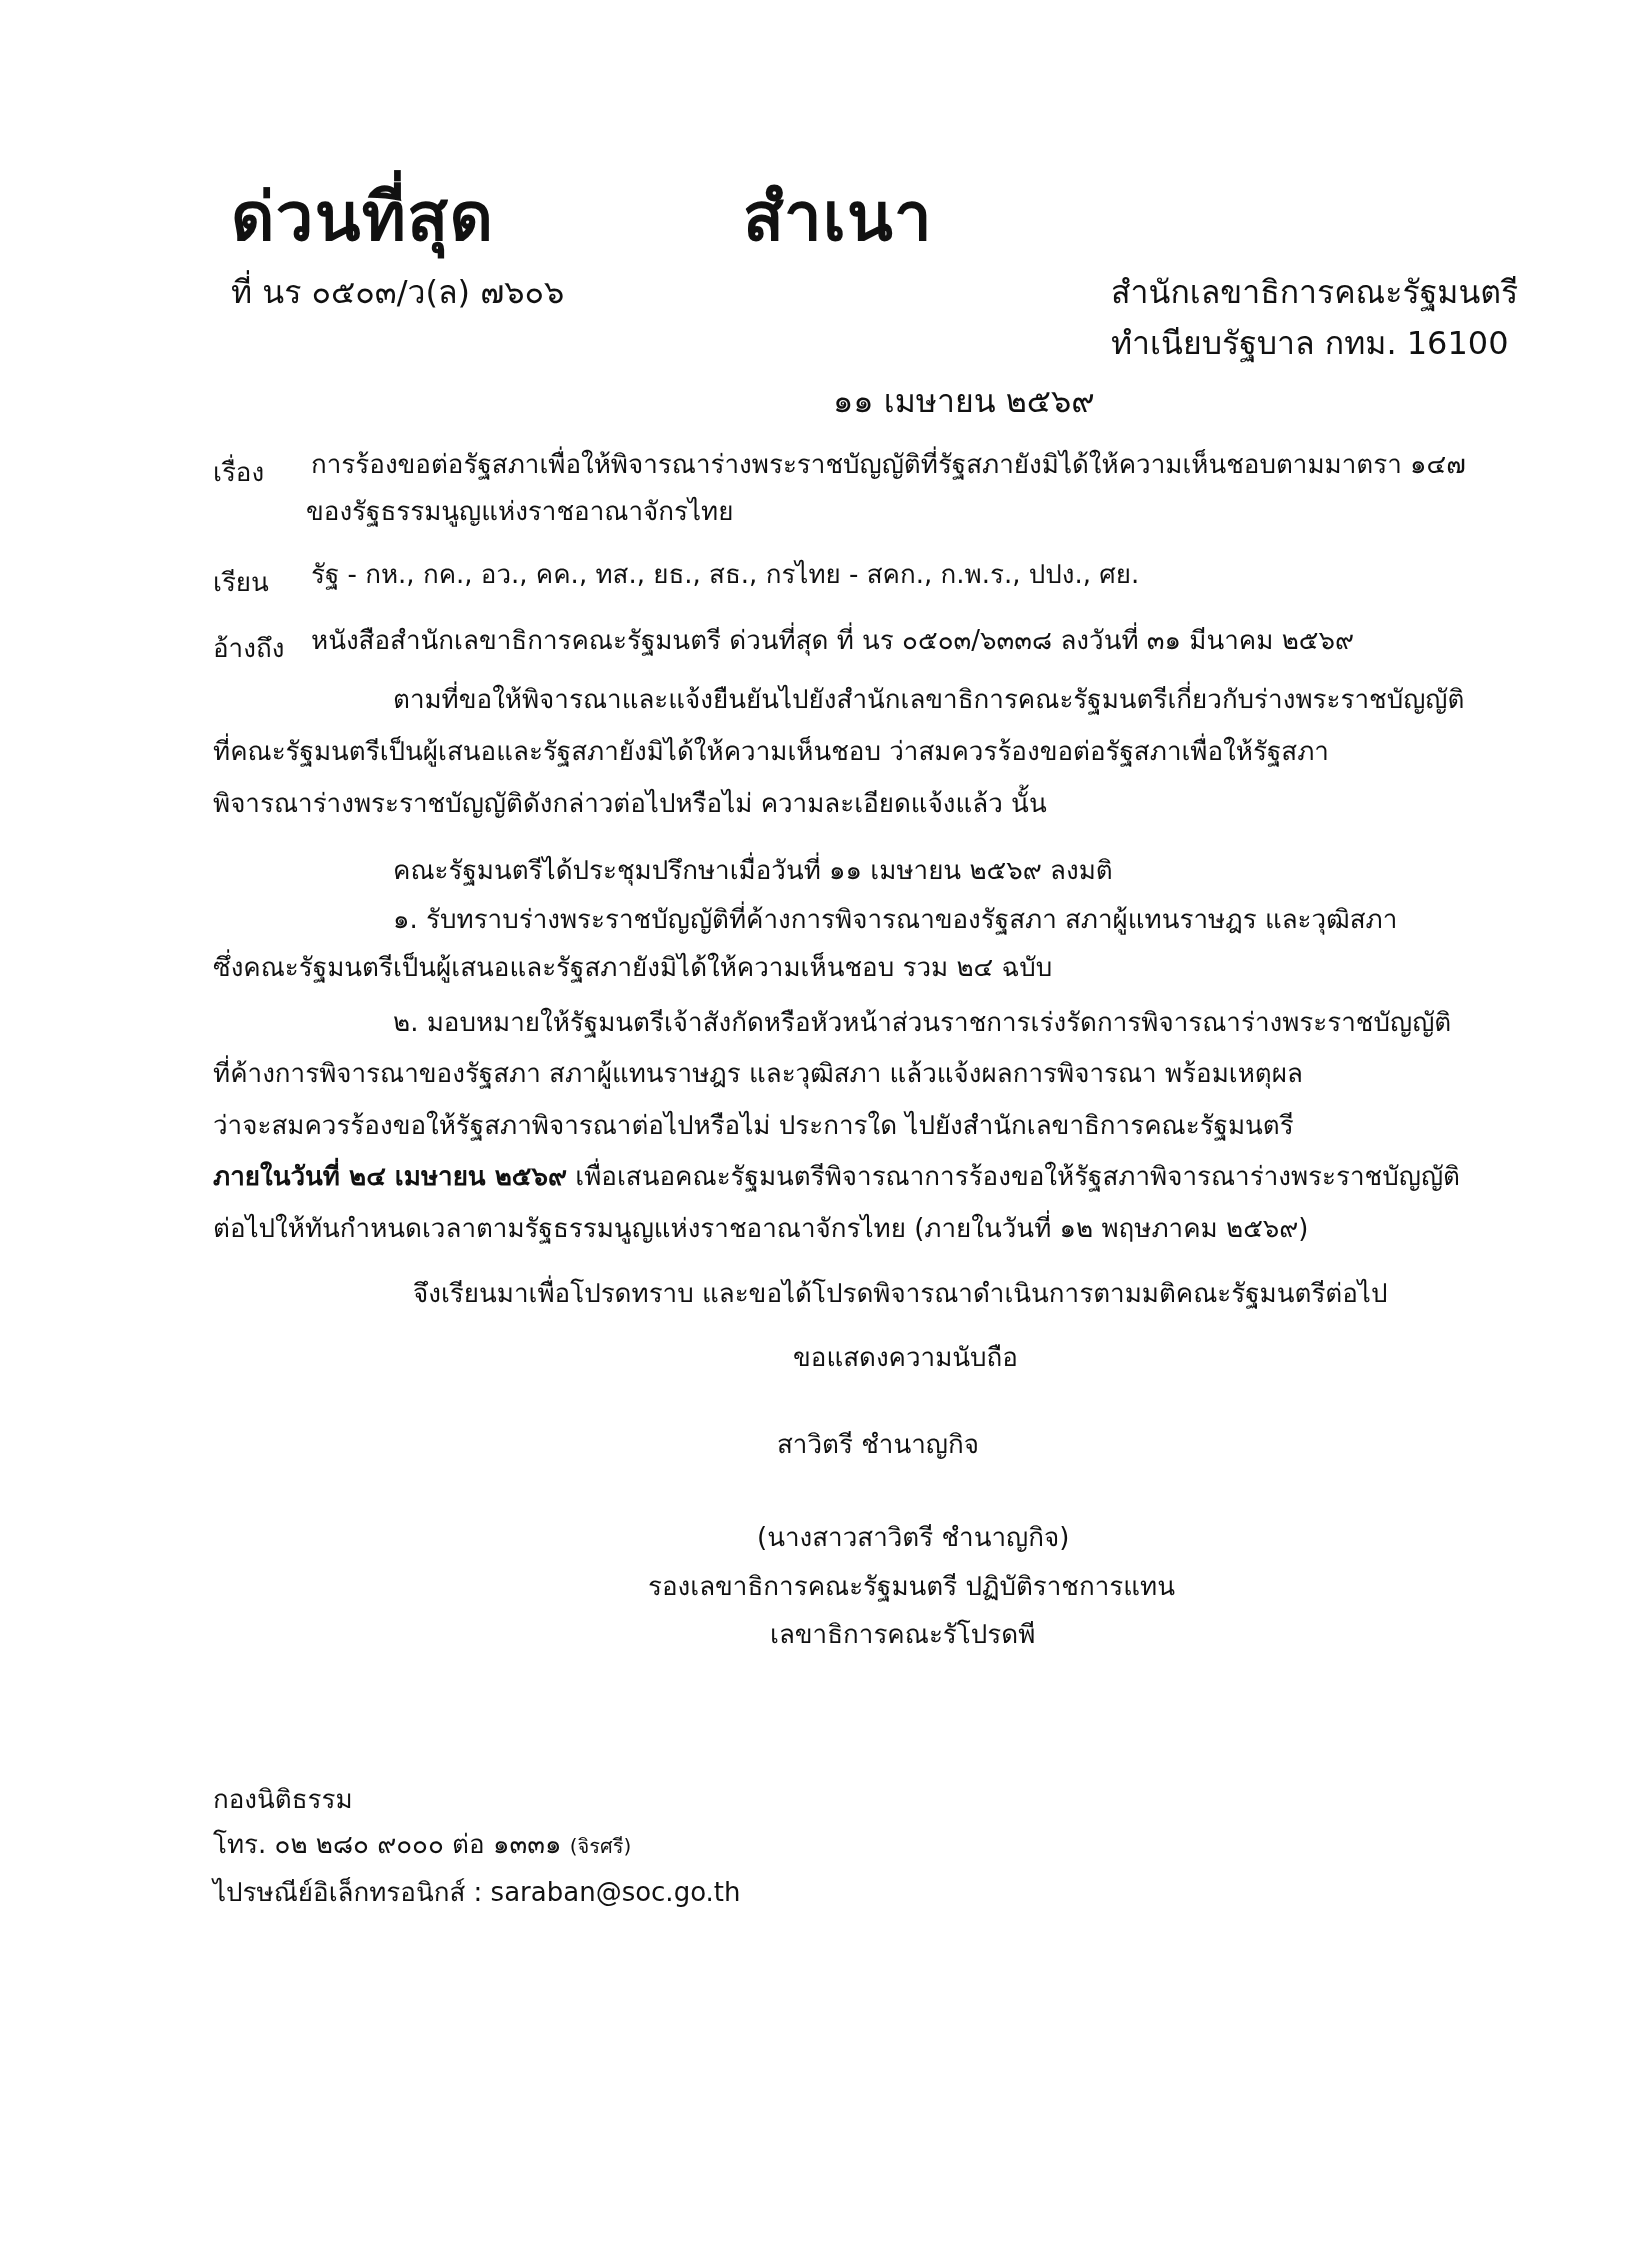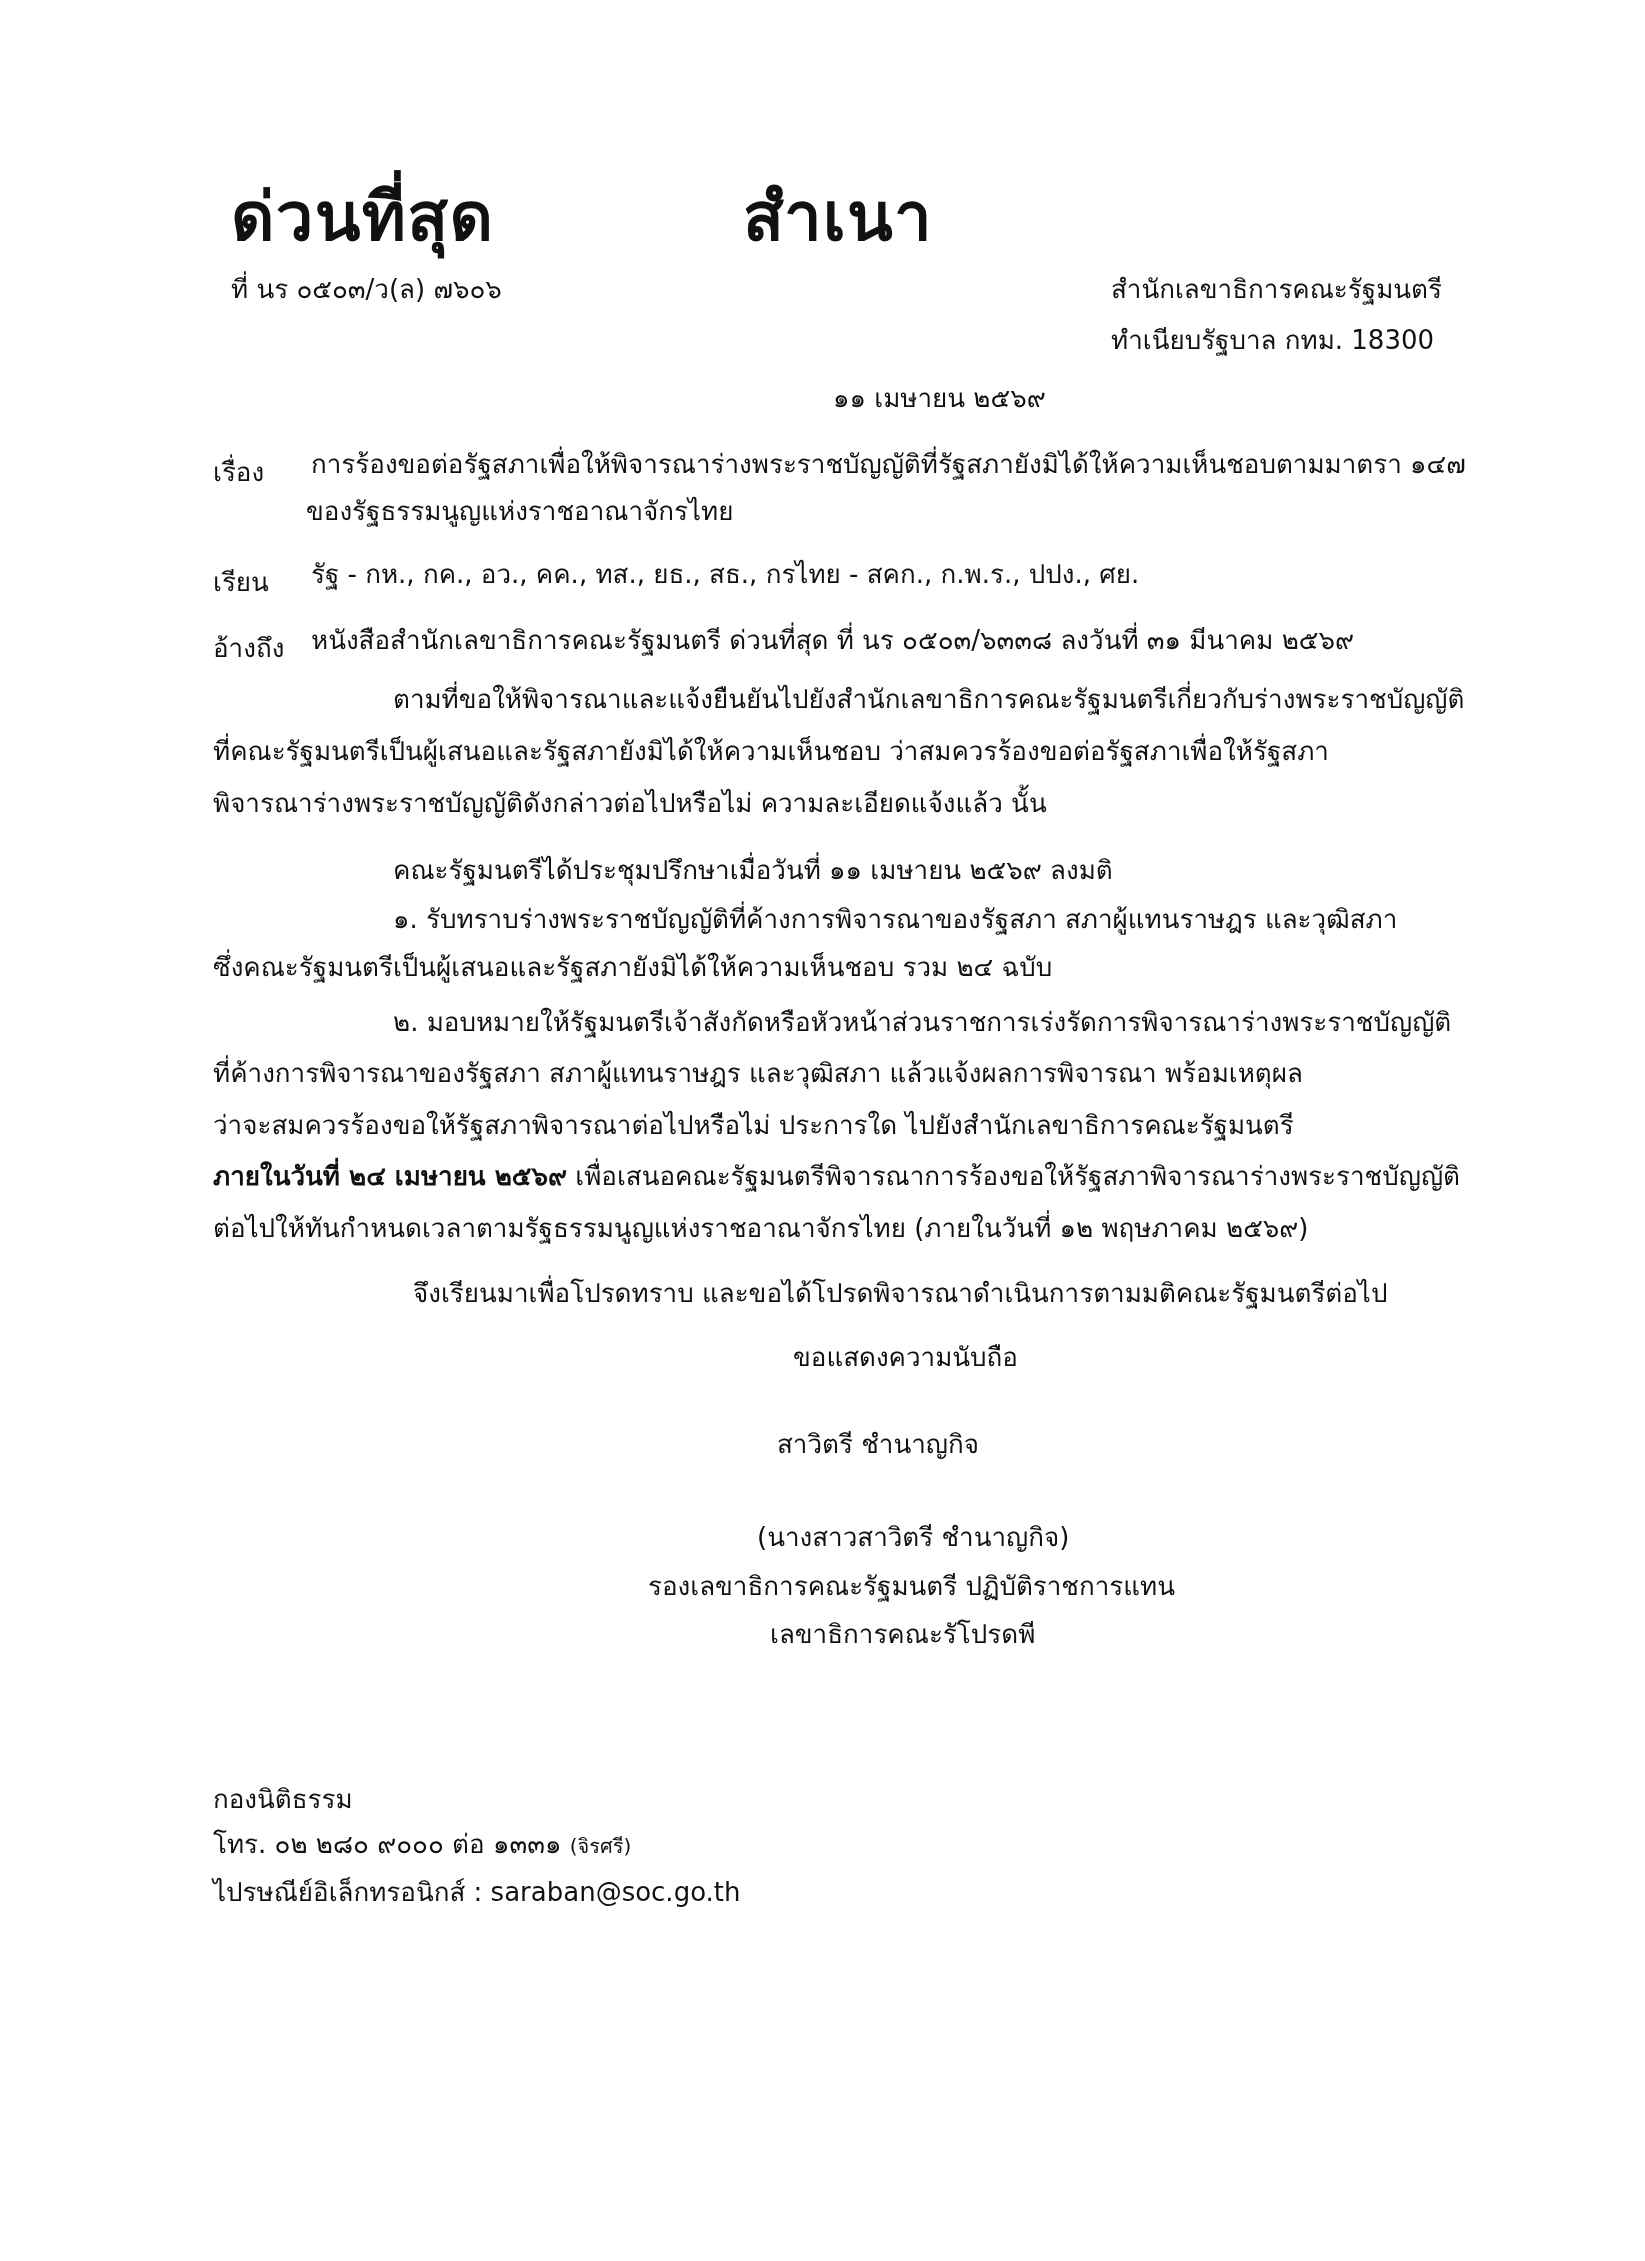--- a/index.html
+++ b/index.html
@@ -2,34 +2,34 @@
 <html style="font-size:10.3px"><head>
 <meta charset="utf-8">
 <style>
   html, body { margin: 0; padding: 0; background: #ffffff; }
   body {
     width: 1645px; height: 2261px; position: relative; overflow: hidden;
     font-family: "DejaVu Sans", "Liberation Sans", sans-serif;
     color: #111111;
   }
   .abs { position: absolute; white-space: nowrap; margin-left: 18px; }
-  .t { font-size: 26px; line-height: 1; }
+  .t { font-size: 32px; line-height: 1; }
   .big { font-size: 67px; font-weight: bold; line-height: 1; letter-spacing: 1.3px; }
   .bold { font-weight: bold; }
   .para-line { position: absolute; font-size: 26px; white-space: nowrap; line-height: 1; }
   .label { position: absolute; font-size: 26px; white-space: nowrap; }
 </style>
 </head>
 <body>
 
 <div class="abs big" style="left:213px; top:184px;">ด่วนที่สุด</div>
 <div class="abs big" style="left:725px; top:184px;">สำเนา</div>
 <div class="abs t" style="left:213px; top:276px;">ที่ นร ๐๕๐๓/ว(ล) ๗๖๐๖</div>
 <div class="abs t" style="left:1093px; top:276px;">สำนักเลขาธิการคณะรัฐมนตรี</div>
-<div class="abs t" style="left:1093px; top:327px;">ทำเนียบรัฐบาล กทม. 18300</div>
+<div class="abs t" style="left:1093px; top:327px;">ทำเนียบรัฐบาล กทม. 16100</div>
 <div class="abs t" style="left:815px; top:385px;">๑๑ เมษายน ๒๕๖๙</div>
 
 <div class="label" style="left:213px; top:451px;">เรื่อง</div>
 <div class="para-line" style="left:311px; top:451px;">การร้องขอต่อรัฐสภาเพื่อให้พิจารณาร่างพระราชบัญญัติที่รัฐสภายังมิได้ให้ความเห็นชอบตามมาตรา ๑๔๗</div>
 <div class="para-line" style="left:306px; top:498px;">ของรัฐธรรมนูญแห่งราชอาณาจักรไทย</div>
 
 <div class="label" style="left:213px; top:561px;">เรียน</div>
 <div class="para-line" style="left:311px; top:561px;">รัฐ - กห., กค., อว., คค., ทส., ยธ., สธ., กรไทย - สคก., ก.พ.ร., ปปง., ศย.</div>
 
 <div class="label" style="left:213px; top:627px;">อ้างถึง</div>

